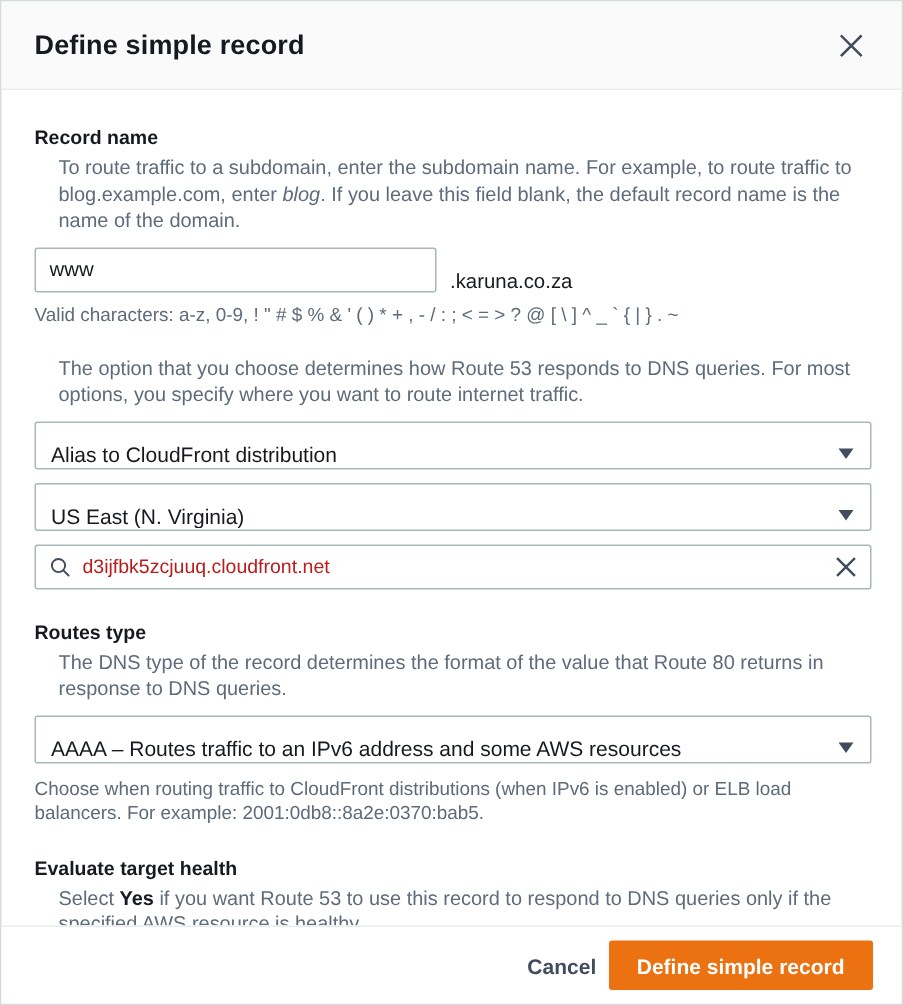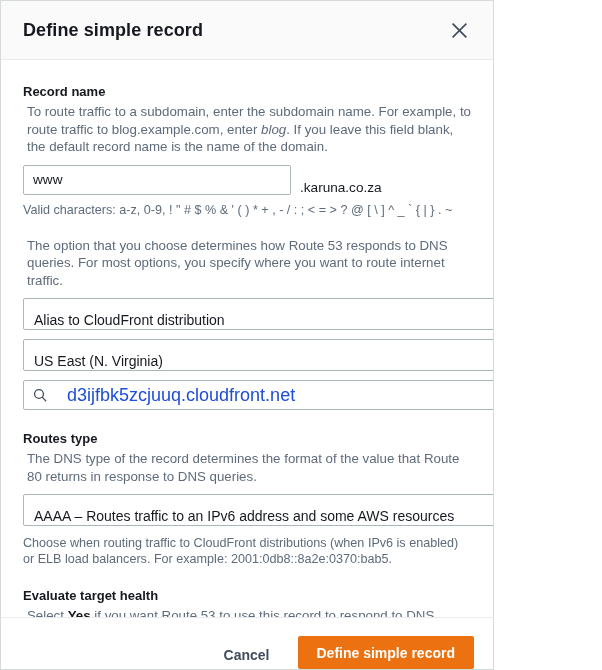--- a/index.html
+++ b/index.html
@@ -9,21 +9,21 @@
   body {
     width: 602px;
     height: 670px;
     background: #ffffff;
     font-family: "Liberation Sans", sans-serif;
     color: #16191f;
     -webkit-font-smoothing: antialiased;
   }
 
   .modal {
-    width: 494px;
+    width: 602px;
     height: 670px;
     box-sizing: border-box;
     border: 1px solid #d5dbdb;
     background: #ffffff;
     display: flex;
     flex-direction: column;
     position: relative;
   }
 
   
@@ -71,21 +71,21 @@
     font-size: 13px;
     font-weight: bold;
     color: #16191f;
     margin: 0 0 2px 0;
     line-height: 19px;
   }
   .field-desc {
     font-size: 13.3px;
     color: #5f6b7a;
     line-height: 17.5px;
-    margin: 0 0 9px 4px;
+    margin: 0 0 9px 16px;
     max-width: 560px;
   }
   .field-desc b { color: #16191f; font-weight: bold; }
   .field-desc i { font-style: italic; }
 
   .hint {
     font-size: 12.6px;
     color: #5f6b7a;
     line-height: 16px;
     margin-top: 7px;
@@ -160,45 +160,44 @@
     padding: 0 9px 0 9px;
   }
   .search-field .search-icon {
     flex: 0 0 auto;
     display: flex;
     align-items: center;
     margin-right: 8px;
   }
   .search-field .search-value {
     flex: 1;
-    font-size: 18px;
-    color: #1d4ed8;
+    font-size: 13px;
+    color: #b91c1c;
     white-space: nowrap;
     overflow: hidden;
-    margin-left: 12px;
   }
   .search-field .clear-icon {
     flex: 0 0 auto;
     display: flex;
     align-items: center;
     cursor: pointer;
     padding-left: 6px;
   }
 
   
   .modal-footer {
     height: 52px;
     min-height: 52px;
     box-sizing: border-box;
     border-top: 1px solid #e9ebed;
     display: flex;
-    align-items: flex-end;
+    align-items: center;
     justify-content: flex-end;
     padding: 0 19px 0 22px;
-    gap: 22px;
+    gap: 2px;
     background: #ffffff;
   }
   .btn-link {
     background: none;
     border: none;
     font-family: "Liberation Sans", sans-serif;
     font-size: 14px;
     font-weight: bold;
     color: #414d5c;
     cursor: pointer;

